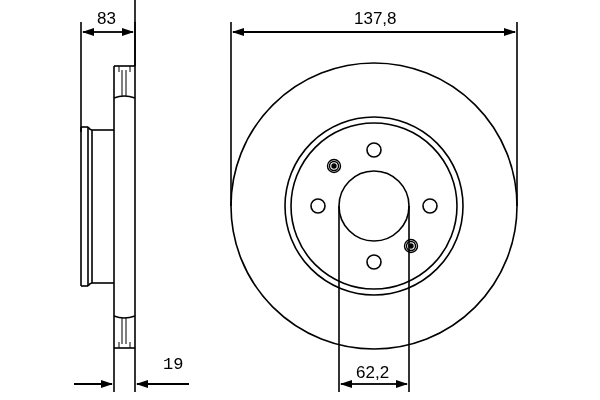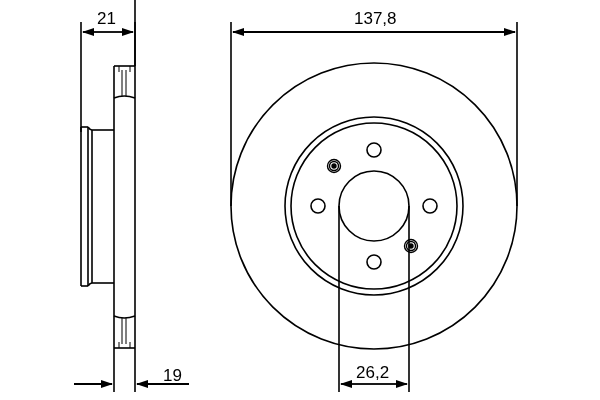--- a/index.html
+++ b/index.html
@@ -95,16 +95,16 @@
     <line x1="300" y1="32" x2="450" y2="32"></line>
   </g>
 
   <g stroke="#000" stroke-width="1.8">
     <line x1="360" y1="384" x2="341" y2="384" marker-end="url(#arrow)"></line>
     <line x1="388" y1="384" x2="407" y2="384" marker-end="url(#arrow)"></line>
     <line x1="360" y1="384" x2="388" y2="384"></line>
   </g>
 </svg>
 
-<div class="dim-label" style="left:97px; top:10px;">21</div>
-<div class="dim-label" style="left:163px; top:367px;">19</div>
+<div class="dim-label" style="left:97px; top:10px;">83</div>
+<div class="dim-label" style="left:163px; top:356px;font-family:Liberation Mono, monospace;">19</div>
 <div class="dim-label" style="left:354px; top:10px;">137,8</div>
-<div class="dim-label" style="left:356px; top:364px;">26,2</div>
+<div class="dim-label" style="left:356px; top:364px;">62,2</div>
 
 </body></html>

